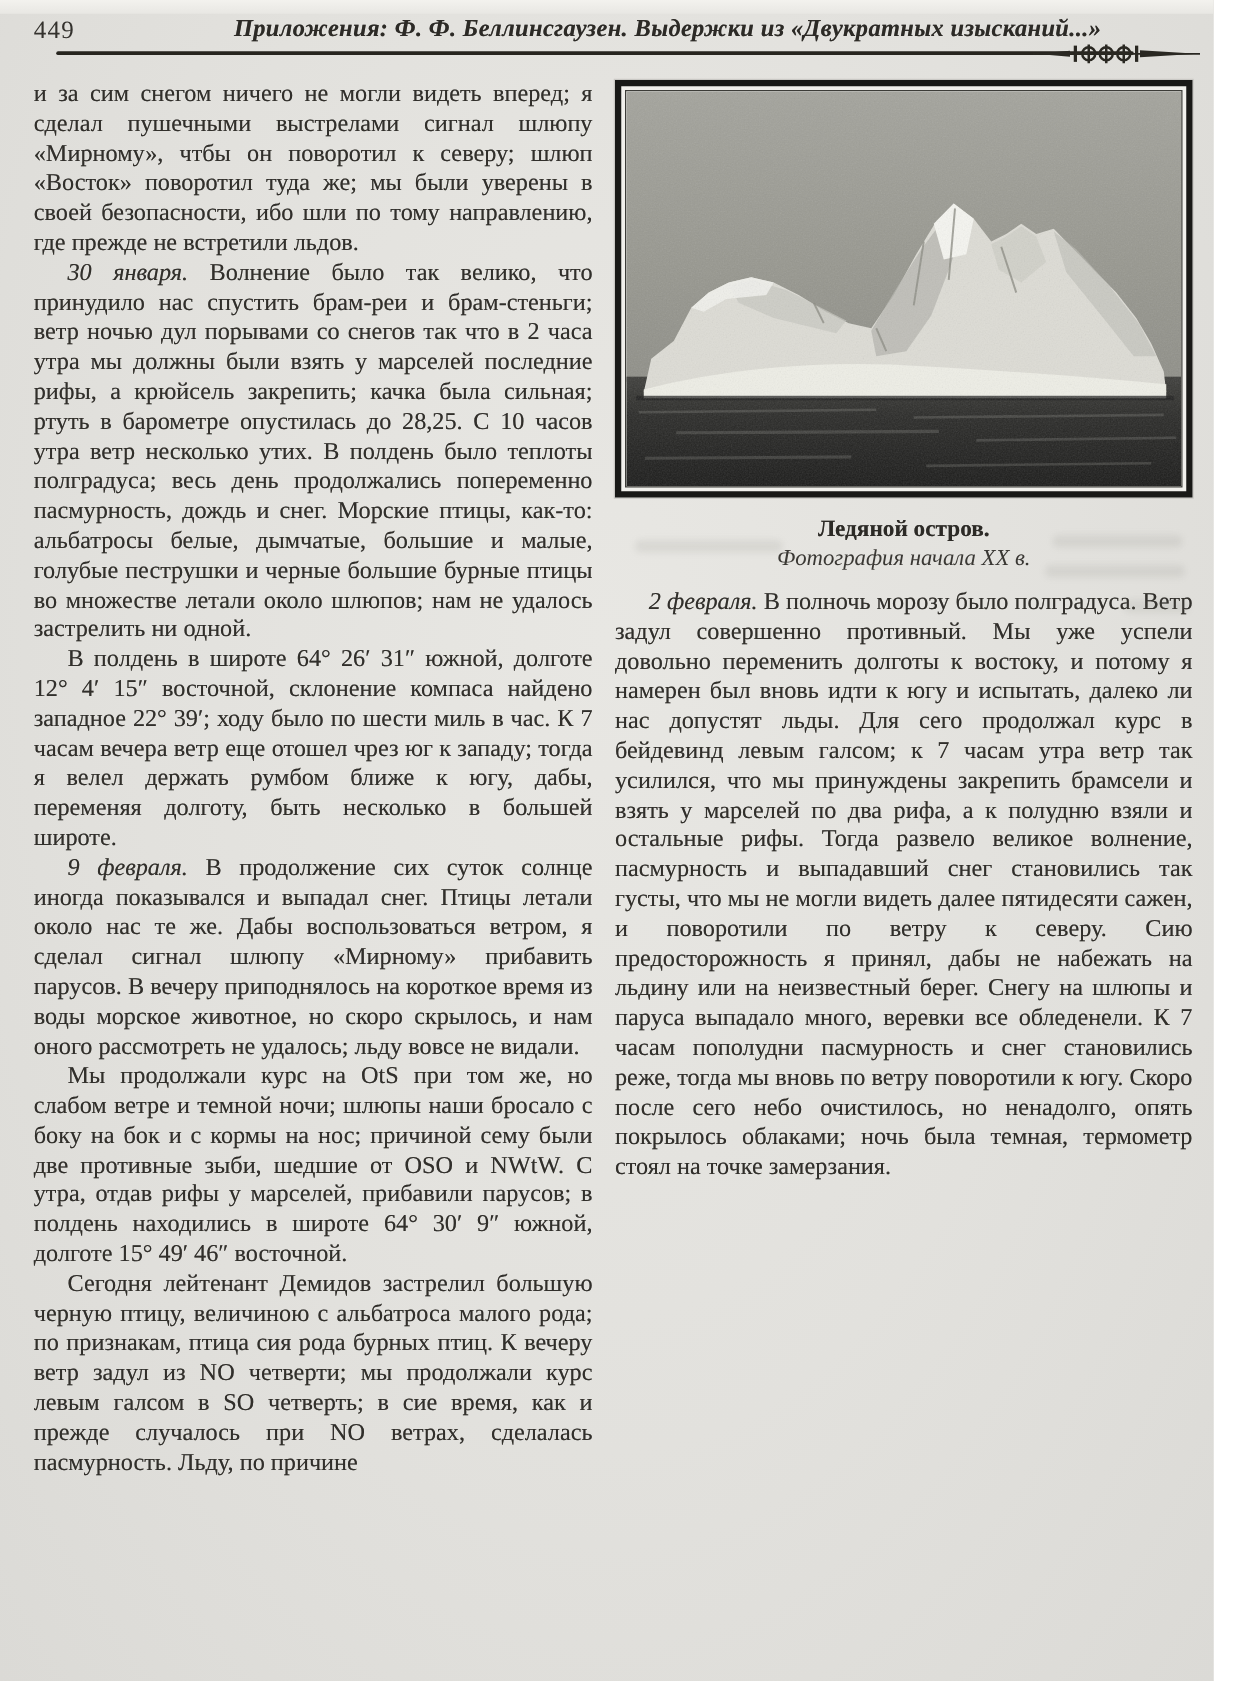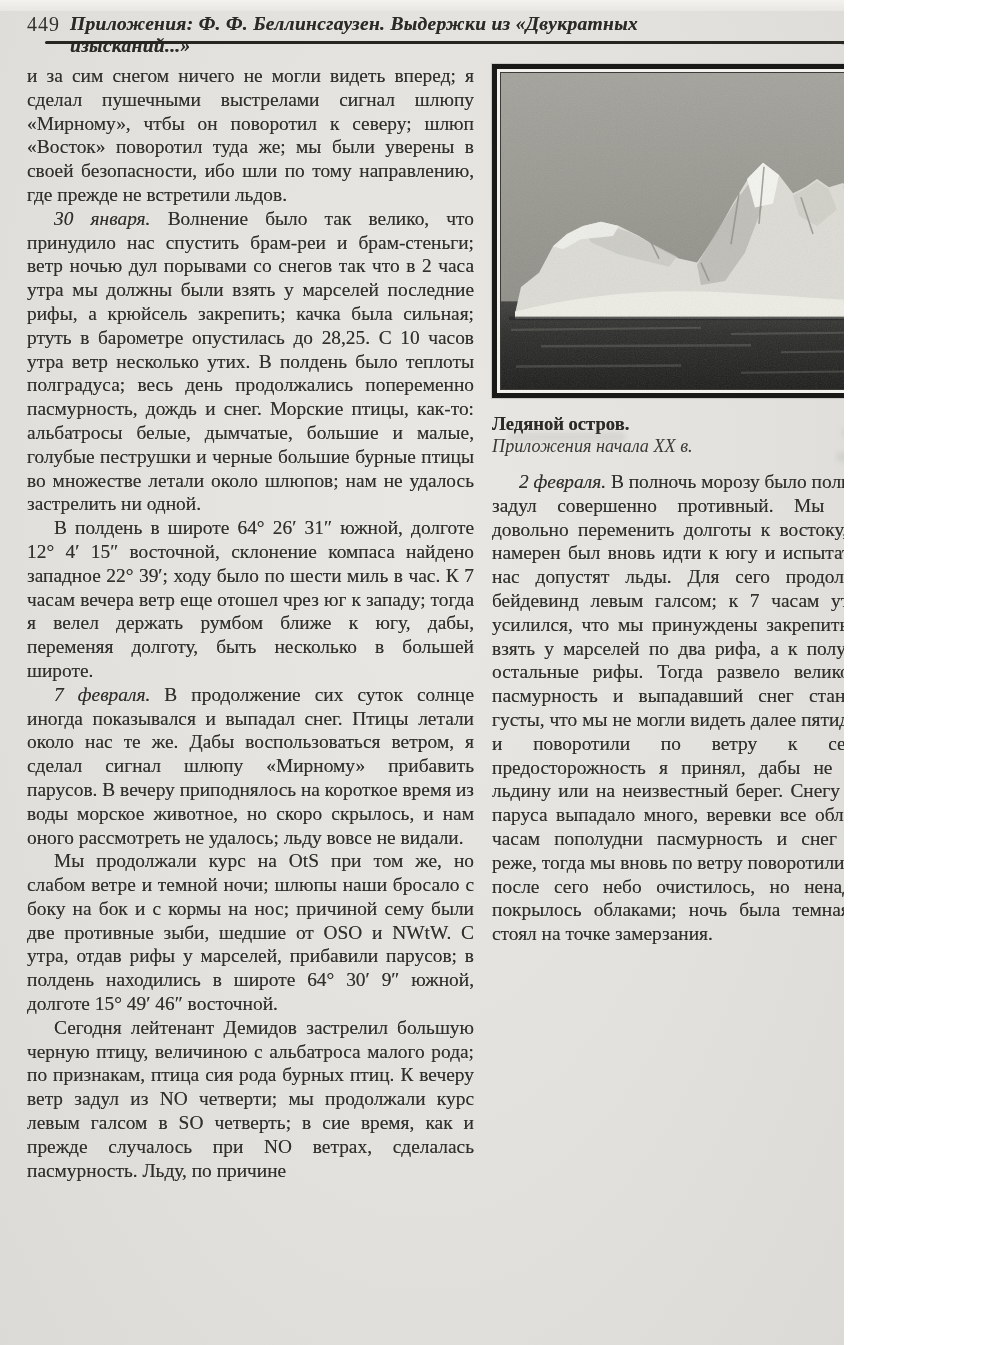--- a/index.html
+++ b/index.html
@@ -1,34 +1,34 @@
 <!DOCTYPE html>
 <html><head>
 <meta charset="utf-8">
 <style>
   html,body { margin:0; padding:0; }
   body { width:988px; height:1345px; font-family:"Liberation Serif", serif; }
 
   .page {
-    position:relative; width:844px; height:1345px; overflow:hidden;
+    position:relative; width:971px; height:1345px; overflow:hidden;
     background: radial-gradient(ellipse at 50% 38%, #e8e7e3 0%, #e2e1dd 55%, #dbdad6 100%);
     color:#2f2d2a;
   }
   .top-edge {
     position:absolute; top:0; left:0; right:0; height:11px;
     background:linear-gradient(#f3f2ee, #e8e7e3);
   }
 
   
   .pagenum {
     position:absolute; left:27px; top:13px;
     font-size:20px; letter-spacing:1px; color:#34322e;
   }
   .header-title {
-    position:absolute; left:70px; right:90px; top:13px; text-align:left;
+    position:absolute; left:70px; right:90px; top:13px; text-align:right;
     font-size:19.5px; font-weight:bold; font-style:italic; letter-spacing:0.3px;
     color:#2c2a26; text-shadow:0 0 0.5px rgba(44,42,38,0.6);
   }
   .header-rule {
     position:absolute; left:45px; top:41px; width:862px; height:2.6px;
     background:#27251f; border-radius:2px;
   }
   .header-ornament { position:absolute; left:826px; top:34px; }
 
   
@@ -50,21 +50,21 @@
     box-sizing:border-box; width:462px; height:334px;
     border:5px solid #191917; padding:3px; background:#f1f0ec;
     box-shadow:0 0 0 1px #c9c8c4;
   }
   .photo-inner {
     box-sizing:border-box; width:100%; height:100%;
     border:1px solid #3c3c38; overflow:hidden;
   }
   .photo-inner svg { display:block; width:100%; height:100%; }
 
-  figcaption { margin-top:15px; line-height:22px; }
+  figcaption { margin-top:15px; text-align:center; line-height:22px; }
   .cap-title { font-weight:bold; font-size:18.6px; color:#2c2a26; text-shadow:0 0 0.5px rgba(44,42,38,0.6); }
   .cap-sub   { font-style:italic; font-size:18.2px; color:#3a3834; }
 
   .col-right .para:first-of-type { margin-top:13px; }
 
   
   .smudge {
     position:absolute; background:rgba(125,122,115,0.13);
     border-radius:6px; filter:blur(2.5px);
   }
@@ -93,21 +93,21 @@
       <line x1="73" y1="1.5" x2="73" y2="16.5" stroke="#2a2822" stroke-width="2"></line>
     </svg>
   </header>
 
   <main>
 
     <section class="col col-left">
       <p class="para"><span class="lead"></span><span>и за сим снегом ничего не могли видеть вперед; я сделал пушечными выстрелами сигнал шлюпу «Мирному», чтбы он поворотил к северу; шлюп «Восток» поворотил туда же; мы были уверены в своей безопасности, ибо шли по тому направлению, где прежде не встретили льдов.</span></p>
       <p class="para ind"><span class="lead">30 января. </span><span>Волнение было так велико, что принудило нас спустить брам-реи и брам-стеньги; ветр ночью дул порывами со снегов так что в 2 часа утра мы должны были взять у марселей последние рифы, а крюйсель закрепить; качка была сильная; ртуть в барометре опустилась до 28,25. С 10 часов утра ветр несколько утих. В полдень было теплоты полградуса; весь день продолжались попеременно пасмурность, дождь и снег. Морские птицы, как-то: альбатросы белые, дымчатые, большие и малые, голубые пеструшки и черные большие бурные птицы во множестве летали около шлюпов; нам не удалось застрелить ни одной.</span></p>
       <p class="para ind"><span class="lead"></span><span>В полдень в широте 64° 26′ 31″ южной, долготе 12° 4′ 15″ восточной, склонение компаса найдено западное 22° 39′; ходу было по шести миль в час. К 7 часам вечера ветр еще отошел чрез юг к западу; тогда я велел держать румбом ближе к югу, дабы, переменяя долготу, быть несколько в большей широте.</span></p>
-      <p class="para ind"><span class="lead">7 февраля. </span><span>В продолжение сих суток солнце иногда показывался и выпадал снег. Птицы летали около нас те же. Дабы воспользоваться ветром, я сделал сигнал шлюпу «Мирному» прибавить парусов. В вечеру приподнялось на короткое время из воды морское животное, но скоро скрылось, и нам оного рассмотреть не удалось; льду вовсе не видали.</span></p>
+      <p class="para ind"><span class="lead">9 февраля. </span><span>В продолжение сих суток солнце иногда показывался и выпадал снег. Птицы летали около нас те же. Дабы воспользоваться ветром, я сделал сигнал шлюпу «Мирному» прибавить парусов. В вечеру приподнялось на короткое время из воды морское животное, но скоро скрылось, и нам оного рассмотреть не удалось; льду вовсе не видали.</span></p>
       <p class="para ind"><span class="lead"></span><span>Мы продолжали курс на OtS при том же, но слабом ветре и темной ночи; шлюпы наши бросало с боку на бок и с кормы на нос; причиной сему были две противные зыби, шедшие от OSO и NWtW. С утра, отдав рифы у марселей, прибавили парусов; в полдень находились в широте 64° 30′ 9″ южной, долготе 15° 49′ 46″ восточной.</span></p>
       <p class="para ind"><span class="lead"></span><span>Сегодня лейтенант Демидов застрелил большую черную птицу, величиною с альбатроса малого рода; по признакам, птица сия рода бурных птиц. К вечеру ветр задул из NO четверти; мы продолжали курс левым галсом в SO четверть; в сие время, как и прежде случалось при NO ветрах, сделалась пасмурность. Льду, по причине</span></p>
     </section>
 
     <section class="col col-right">
       <figure class="photo">
         <div class="photo-frame">
           <div class="photo-inner">
             <svg viewBox="0 0 444 310" preserveAspectRatio="none">
               <defs>
@@ -156,21 +156,21 @@
                 <line x1="15" y1="288" x2="180" y2="287" stroke-width="2.5"></line>
                 <line x1="240" y1="294" x2="420" y2="292" stroke-width="2"></line>
               </g>
 
               <rect x="0" y="0" width="444" height="310" filter="url(#grain)"></rect>
             </svg>
           </div>
         </div>
         <figcaption>
           <div class="cap-title">Ледяной остров.</div>
-          <div class="cap-sub">Приложения начала XX в.</div>
+          <div class="cap-sub">Фотография начала XX в.</div>
         </figcaption>
       </figure>
 
       <p class="para ind"><span class="lead">2 февраля. </span><span>В полночь морозу было полградуса. Ветр задул совершенно противный. Мы уже успели довольно переменить долготы к востоку, и потому я намерен был вновь идти к югу и испытать, далеко ли нас допустят льды. Для сего продолжал курс в бейдевинд левым галсом; к 7 часам утра ветр так усилился, что мы принуждены закрепить брамсели и взять у марселей по два рифа, а к полудню взяли и остальные рифы. Тогда развело великое волнение, пасмурность и выпадавший снег становились так густы, что мы не могли видеть далее пятидесяти сажен, и поворотили по ветру к северу. Сию предосторожность я принял, дабы не набежать на льдину или на неизвестный берег. Снегу на шлюпы и паруса выпадало много, веревки все обледенели. К 7 часам пополудни пасмурность и снег становились реже, тогда мы вновь по ветру поворотили к югу. Скоро после сего небо очистилось, но ненадолго, опять покрылось облаками; ночь была темная, термометр стоял на точке замерзания.</span></p>
     </section>
 
     <div class="smudge" style="left:508px; top:432px; width:118px; height:10px;"></div>
     <div class="smudge" style="left:842px; top:428px; width:104px; height:10px;"></div>
     <div class="smudge" style="left:836px; top:452px; width:112px; height:10px;"></div>
     <div class="smudge" style="left:899px; top:480px; width:52px; height:10px;"></div>

